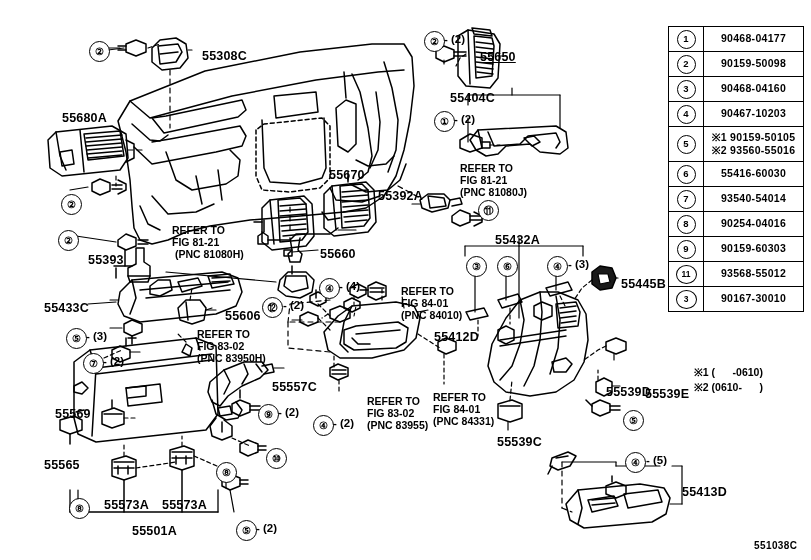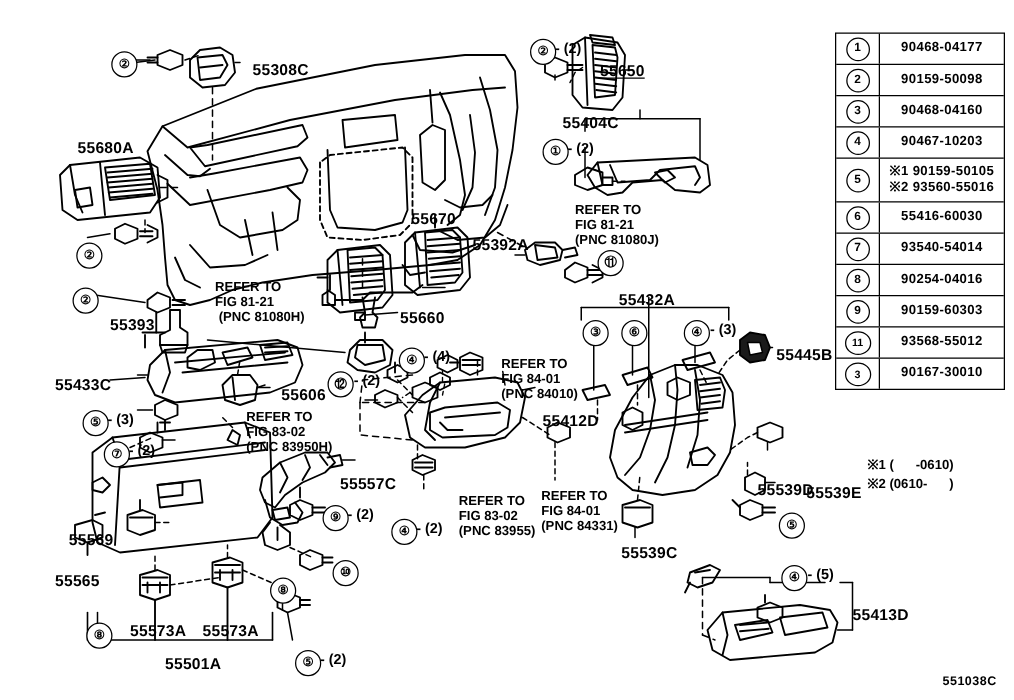--- a/index.html
+++ b/index.html
@@ -456,21 +456,21 @@
   <div class="note" style="left:694px;top:365px;">※1 (      -0610)</div>
   <div class="note" style="left:694px;top:380px;">※2 (0610-      )</div>
 
   <div class="footer" style="left:754px;top:540px;">551038C</div>
 
   <div class="lbl" style="left:202px;top:50px;">55308C</div>
   <div class="lbl" style="left:46px;top:112px;margin-left:16px;">55680A</div>
   <div class="lbl" style="left:88px;top:254px;">55393</div>
   <div class="lbl" style="left:44px;top:302px;">55433C</div>
   <div class="lbl" style="left:225px;top:310px;">55606</div>
-  <div class="lbl" style="left:55px;top:426px;text-align:center;">55569</div>
+  <div class="lbl" style="left:55px;top:408px;text-align:center;">55569</div>
   <div class="lbl" style="left:44px;top:459px;">55565</div>
   <div class="lbl" style="left:104px;top:499px;">55573A</div>
   <div class="lbl" style="left:162px;top:499px;">55573A</div>
   <div class="lbl" style="left:132px;top:525px;">55501A</div>
   <div class="lbl" style="left:272px;top:381px;">55557C</div>
   <div class="lbl" style="left:320px;top:248px;">55660</div>
   <div class="lbl" style="left:329px;top:169px;">55670</div>
   <div class="lbl" style="left:378px;top:190px;">55392A</div>
   <div class="lbl" style="left:480px;top:51px;text-decoration:underline;">55650</div>
   <div class="lbl" style="left:450px;top:92px;">55404C</div>

